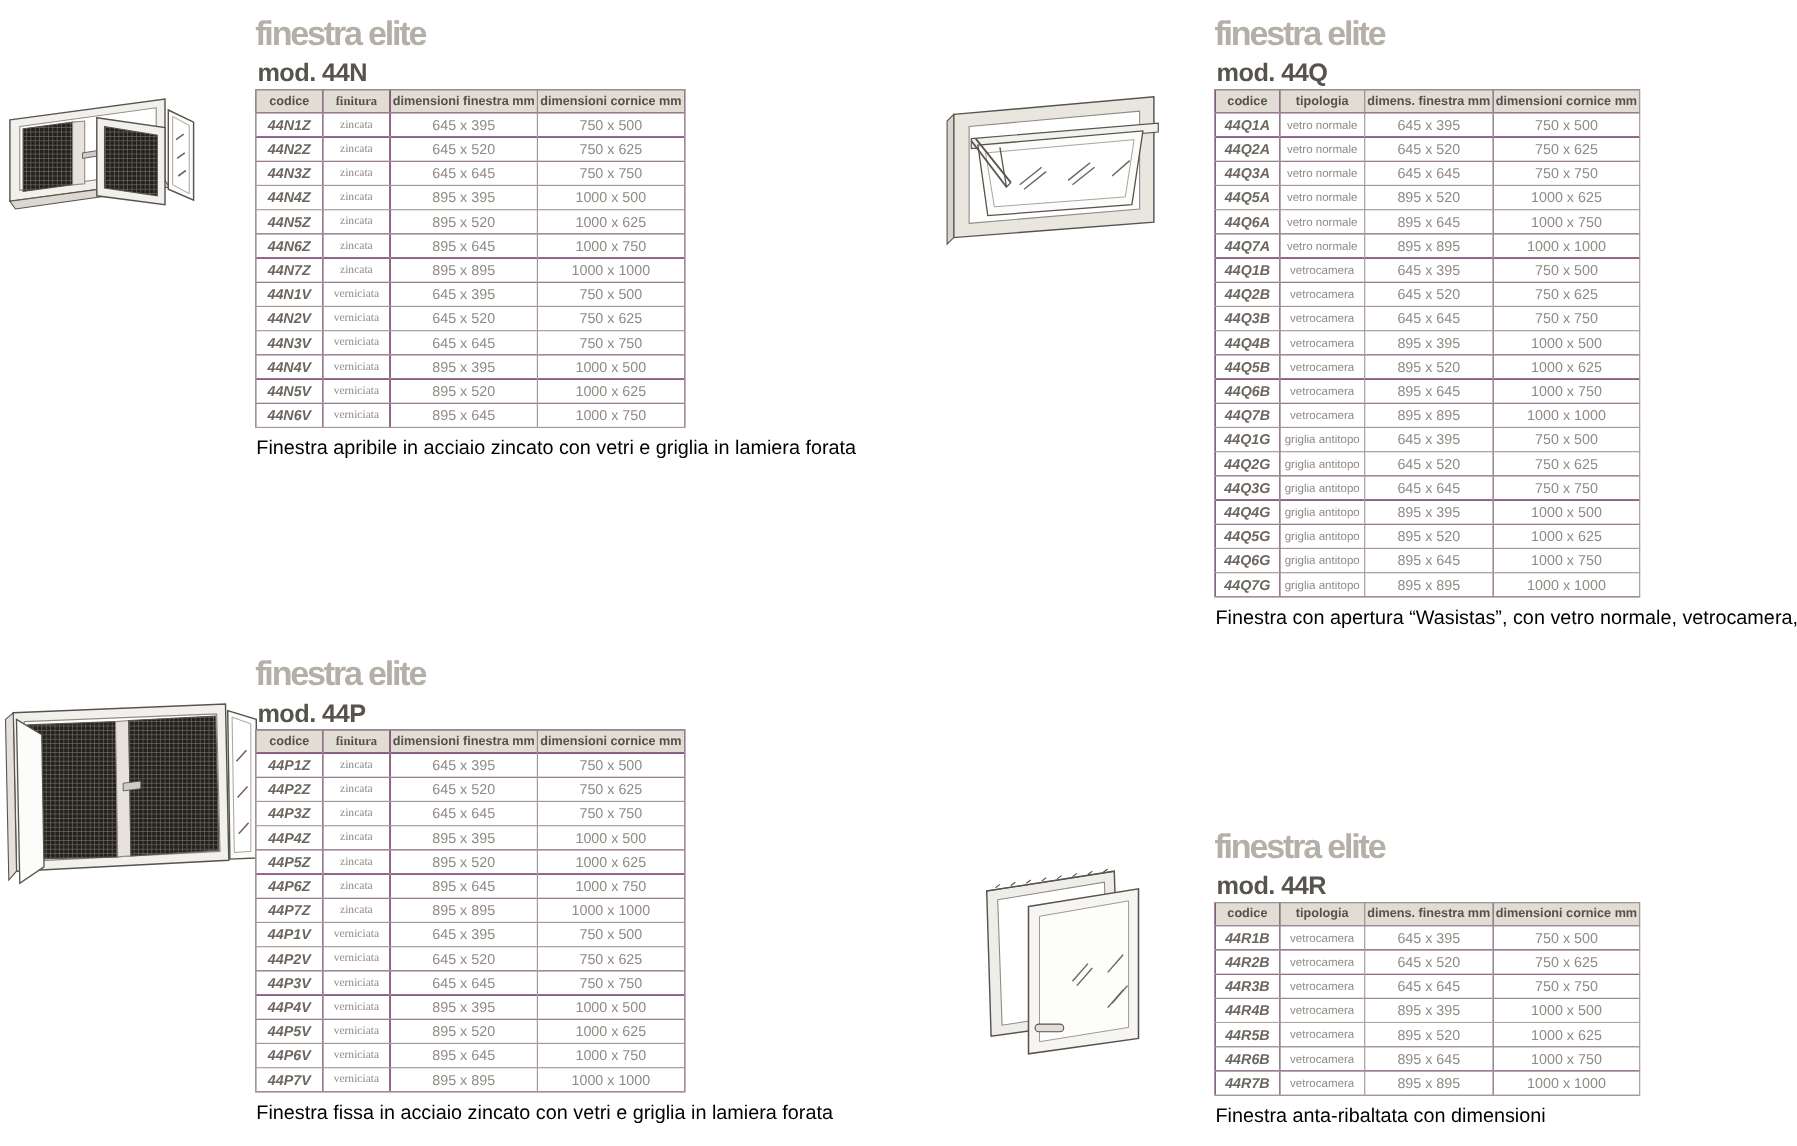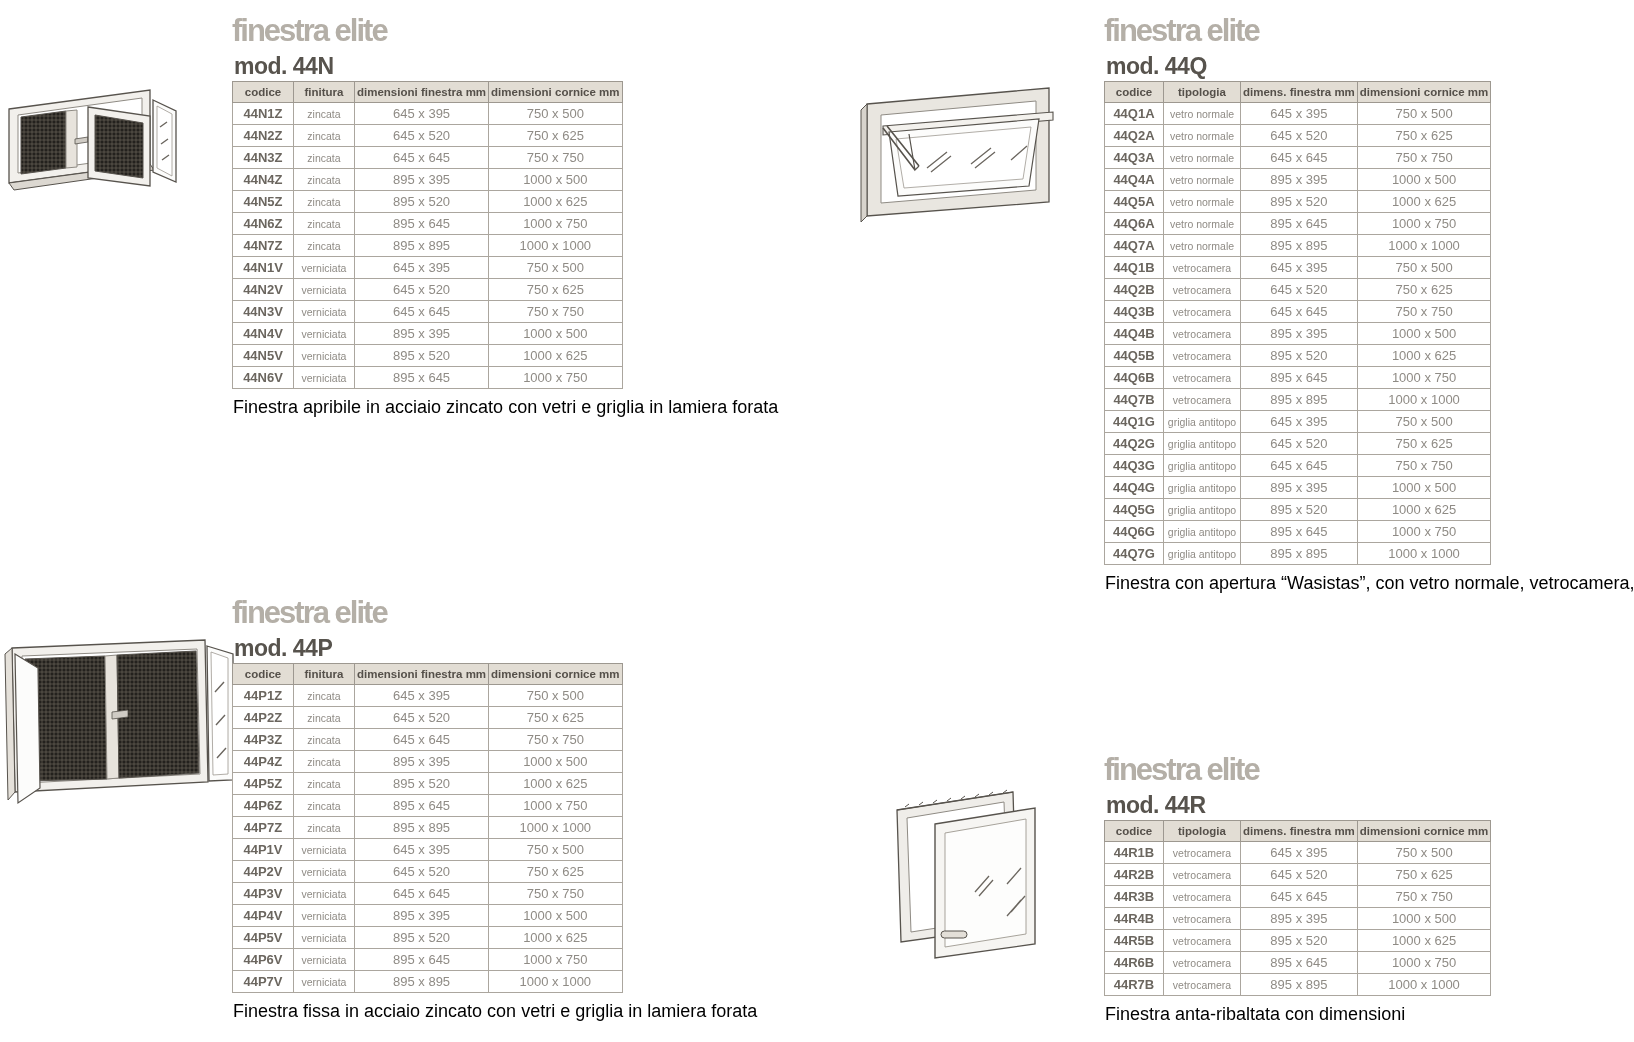--- a/index.html
+++ b/index.html
@@ -20,24 +20,24 @@
   table.spec th {
     background:#e2ddd4; color:#55504a; font-size:11.5px; font-weight:bold;
     height:20px; padding:0 2px; border:1px solid #9d9890; text-align:center;
     overflow:hidden; white-space:nowrap;
   }
   table.spec td {
     color:#8f8b85; font-size:13px; height:21px; padding:0 2px;
     border:1px solid #aba69e; text-align:center; background:#fff;
     overflow:hidden; white-space:nowrap;
   }
-  table.spec td.code { font-weight:bold; color:#6b665f; }
+  table.spec td.code { font-weight:bold; color:#6b665f;font-style:italic; }
   table.spec td.type { font-size:10.5px; }
   .wA th:nth-child(1), .wA td:nth-child(1) { width:56px; }
-  .wA th:nth-child(2), .wA td:nth-child(2) { width:56px; }
+  .wA th:nth-child(2), .wA td:nth-child(2) { width:56px;font-family:Liberation Serif, serif; }
   .wA th:nth-child(3), .wA td:nth-child(3) { width:126px;margin-top:40px; }
   .wA th:nth-child(4), .wA td:nth-child(4) { width:118px; }
   .wB th:nth-child(1), .wB td:nth-child(1) { width:54px; }
   .wB th:nth-child(2), .wB td:nth-child(2) { width:72px; }
   .wB th:nth-child(3), .wB td:nth-child(3) { width:110px; }
   .wB th:nth-child(4), .wB td:nth-child(4) { width:114px; }
   .caption {
     margin:8px 0 0 1px; font-size:18px; color:#000000; white-space:nowrap;
   }
   #sec0 { left:232px; top:6px; }
@@ -340,26 +340,20 @@
             <td>645 x 520</td>
             <td>750 x 625</td>
           </tr>
           <tr>
             <td class="code">44Q3A</td>
             <td class="type">vetro normale</td>
             <td>645 x 645</td>
             <td>750 x 750</td>
           </tr>
           <tr>
-            <td class="code">44Q4A</td>
-            <td class="type">vetro normale</td>
-            <td>895 x 395</td>
-            <td>1000 x 500</td>
-          </tr>
-          <tr>
             <td class="code">44Q5A</td>
             <td class="type">vetro normale</td>
             <td>895 x 520</td>
             <td>1000 x 625</td>
           </tr>
           <tr>
             <td class="code">44Q6A</td>
             <td class="type">vetro normale</td>
             <td>895 x 645</td>
             <td>1000 x 750</td>

